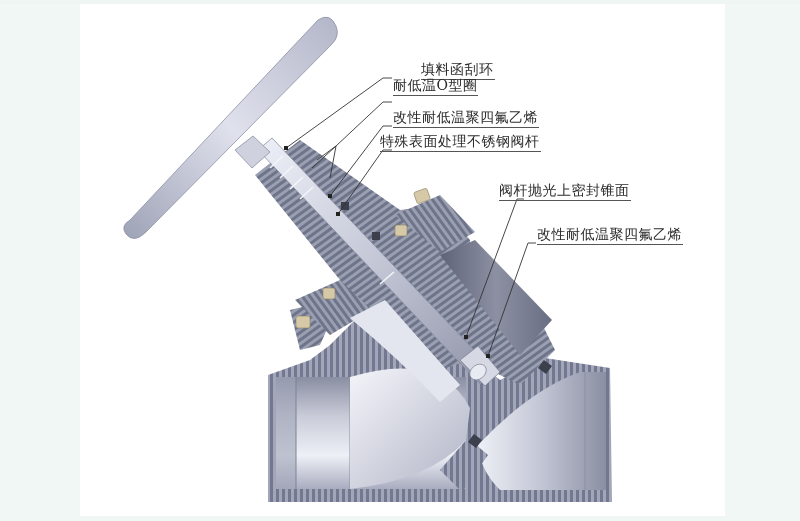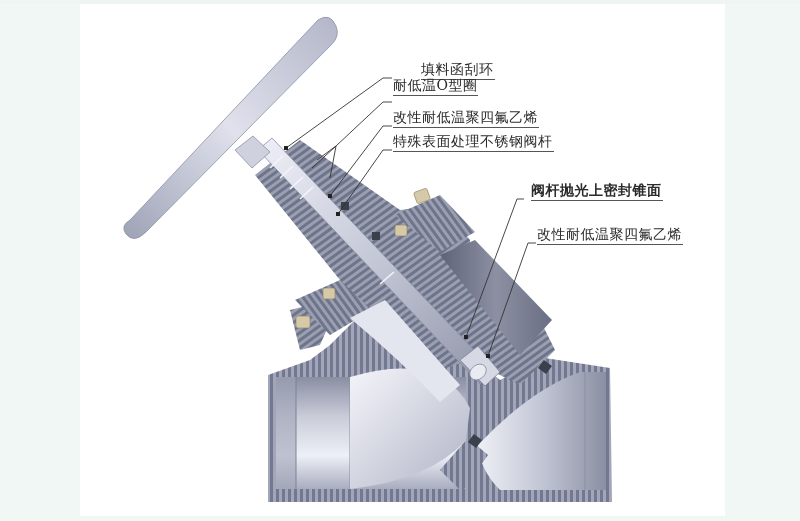--- a/index.html
+++ b/index.html
@@ -152,15 +152,15 @@
     <rect x="328" y="194" width="4" height="4"></rect>
     <rect x="336" y="212" width="4" height="4"></rect>
     <rect x="464" y="335" width="4" height="4"></rect>
     <rect x="486" y="354" width="4" height="4"></rect>
   </g>
 </svg>
 
 <div class="label" style="left:373px; top:60px;margin-left:48px;">填料函刮环</div>
 <div class="label" style="left:393px; top:76px;">耐低温O型圈</div>
 <div class="label" style="left:393px; top:108px;text-align:right;">改性耐低温聚四氟乙烯</div>
-<div class="label" style="left:393px; top:132px;">特殊表面处理不锈钢阀杆</div>
-<div class="label" style="left:531px; top:181px;font-weight:bold;">阀杆抛光上密封锥面</div>
+<div class="label" style="left:380px; top:132px;">特殊表面处理不锈钢阀杆</div>
+<div class="label" style="left:499px; top:181px;">阀杆抛光上密封锥面</div>
 <div class="label" style="left:537px; top:225px;">改性耐低温聚四氟乙烯</div>
 
 </body></html>

